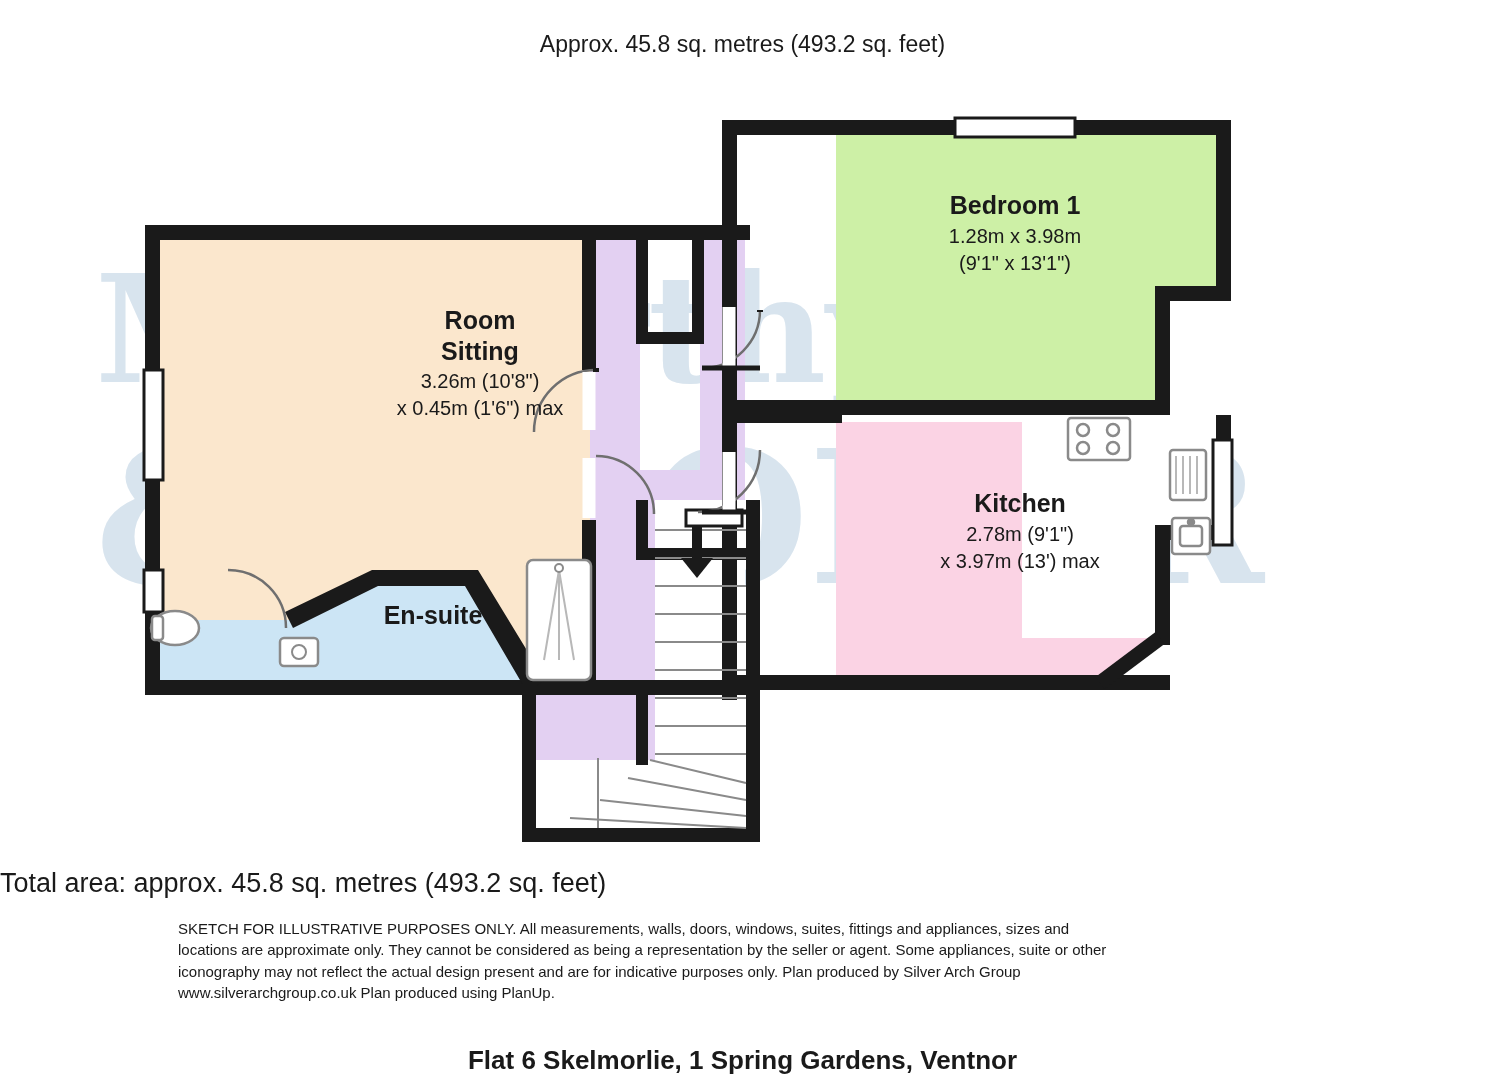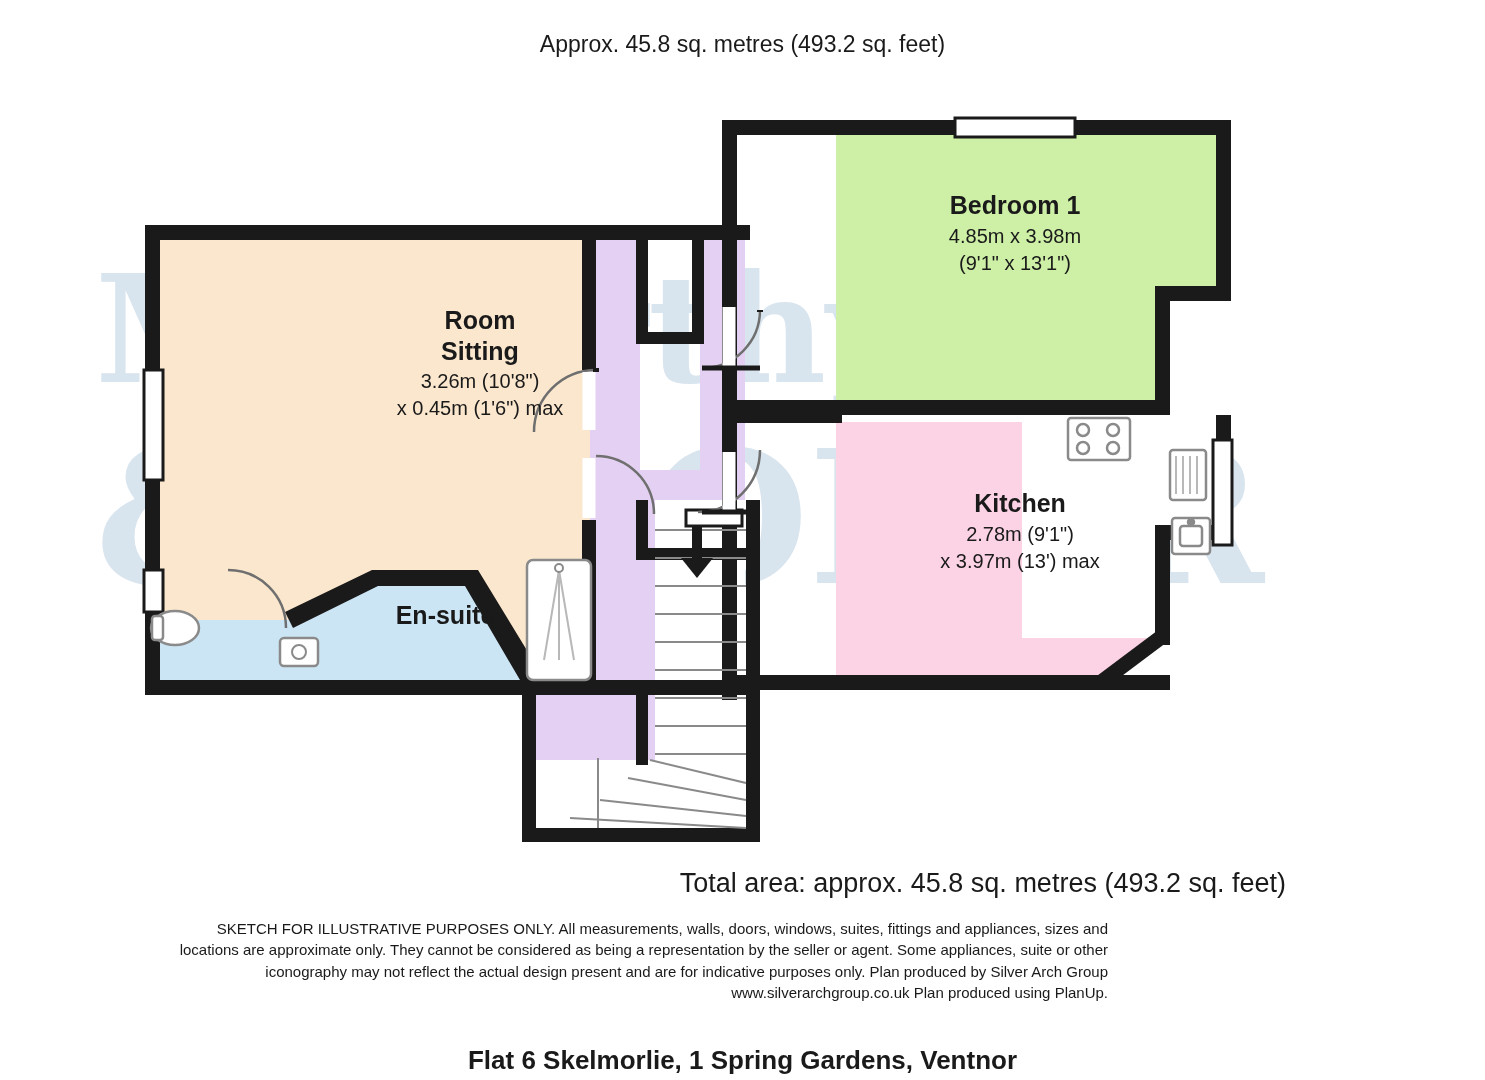--- a/index.html
+++ b/index.html
@@ -79,21 +79,21 @@
     font-size: 20px;
     margin-top: 3px;
   }
 
   
   .footer {
     position: absolute;
     left: 0;
     top: 868px;
     width: 1286px;
-    text-align: right;
+    text-align: left;
     z-index: 3;
   }
   .total-area {
     font-size: 27px;
   }
   .disclaimer {
     font-size: 15px;
     line-height: 1.42;
     margin: 19px auto 0;
     width: 930px;
@@ -263,38 +263,38 @@
 
   <g fill="#1a1a1a">
     <rect x="692" y="425" width="10" height="38"></rect>
     <polygon points="681,458 713,458 697,478"></polygon>
   </g>
 
 </svg>
 
   <div class="room-label" style="left:870px; top:90px; width:290px;">
     <div class="room-name">Bedroom 1</div>
-    <div class="room-dims">4.85m x 3.98m</div>
+    <div class="room-dims">1.28m x 3.98m</div>
     <div class="room-dims">(9'1" x 13'1")</div>
   </div>
 
   <div class="room-label" style="left:310px; top:205px; width:340px;">
     <div class="room-name">Room</div>
     <div class="room-name">Sitting</div>
     <div class="room-dims">3.26m (10'8")</div>
     <div class="room-dims">x 0.45m (1'6") max</div>
   </div>
 
   <div class="room-label" style="left:880px; top:388px; width:280px;">
     <div class="room-name">Kitchen</div>
     <div class="room-dims">2.78m (9'1")</div>
     <div class="room-dims">x 3.97m (13') max</div>
   </div>
 
-  <div class="room-label" style="left:310px; top:500px; width:270px;">
+  <div class="room-label" style="left:298px; top:500px; width:270px;">
     <div class="room-name">En-suite</div>
   </div>
 </div>
 
 <div class="footer">
   <div class="total-area">Total area: approx. 45.8 sq. metres (493.2 sq. feet)</div>
   <div class="disclaimer">SKETCH FOR ILLUSTRATIVE PURPOSES ONLY. All measurements, walls, doors, windows, suites, fittings and appliances, sizes and locations are approximate only. They cannot be considered as being a representation by the seller or agent. Some appliances, suite or other iconography may not reflect the actual design present and are for indicative purposes only. Plan produced by Silver Arch Group www.silverarchgroup.co.uk Plan produced using PlanUp.</div>
 </div>
 <div class="address">Flat 6 Skelmorlie, 1 Spring Gardens, Ventnor</div>
 

